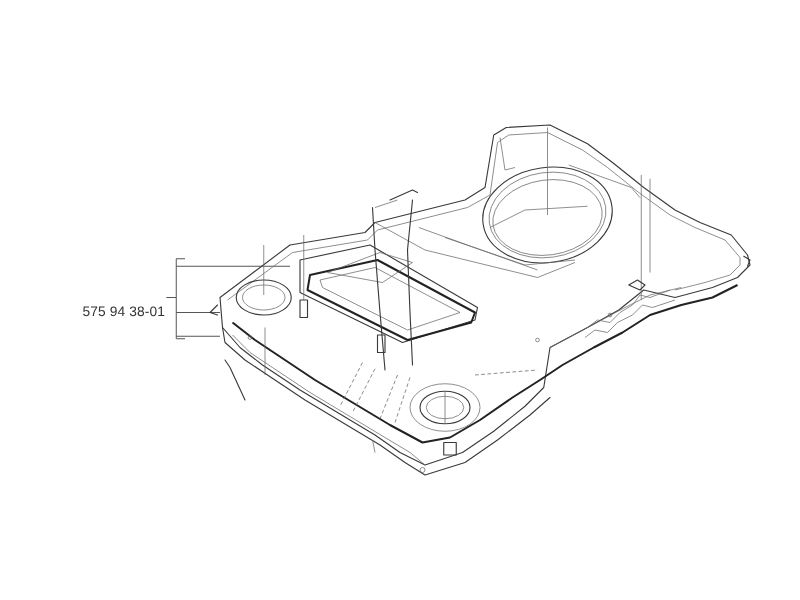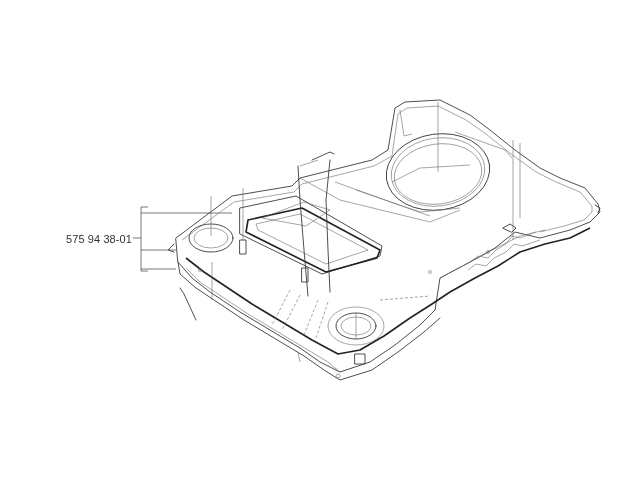--- a/index.html
+++ b/index.html
@@ -1,18 +1,18 @@
 <!DOCTYPE html>
 <html><head>
 <meta charset="utf-8">
 <style>
   html, body { margin: 0; padding: 0; background: #ffffff; }
   body { width: 640px; height: 480px; overflow: hidden; position: relative; font-family: "Liberation Sans", sans-serif; }
   #canvas { position: absolute; left: 0; top: 0; width: 640px; height: 480px; }
-  .part-label { position: absolute; left: 66px; top: 233px; font-size: 11px; color: #333333; letter-spacing: 0.1px; white-space: nowrap; }
+  .part-label { position: absolute; left: 66px; top: 244px; font-size: 11px; color: #333333; letter-spacing: 0.1px; white-space: nowrap; }
   svg { position: absolute; left: 0; top: 0; }
   .ln { fill: none; stroke: #3a3a3a; stroke-width: 0.9; stroke-linejoin: round; stroke-linecap: round; }
   .lt { fill: none; stroke: #6a6a6a; stroke-width: 0.6; stroke-linejoin: round; }
   .thick { fill: none; stroke: #222; stroke-width: 1.6; stroke-linejoin: round; }
   .dash { fill: none; stroke: #666; stroke-width: 0.6; stroke-dasharray: 3 2; }
   .lead { fill: none; stroke: #555; stroke-width: 0.8; }
 </style>
 </head>
 <body>
 

